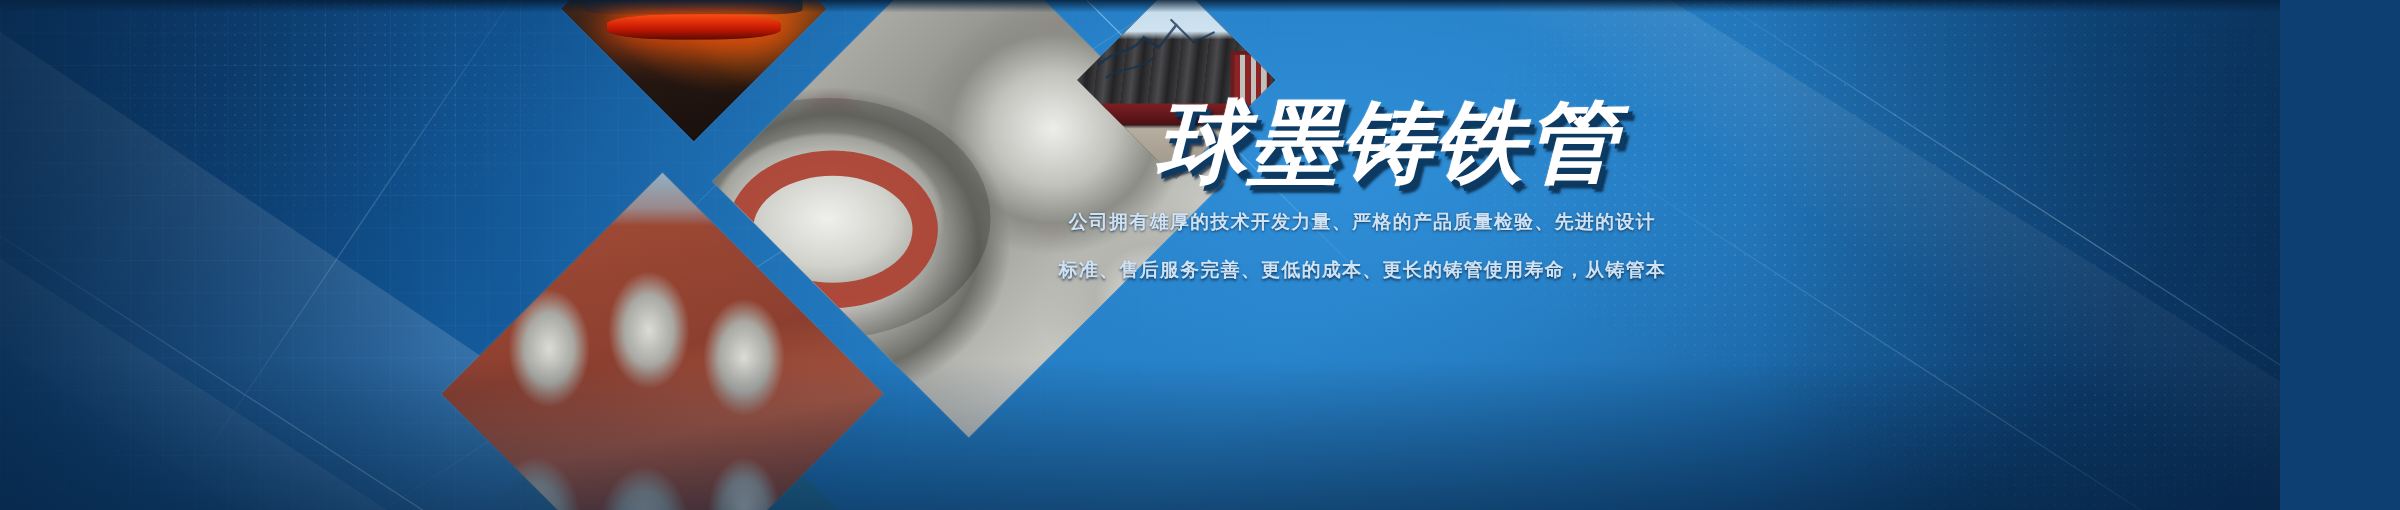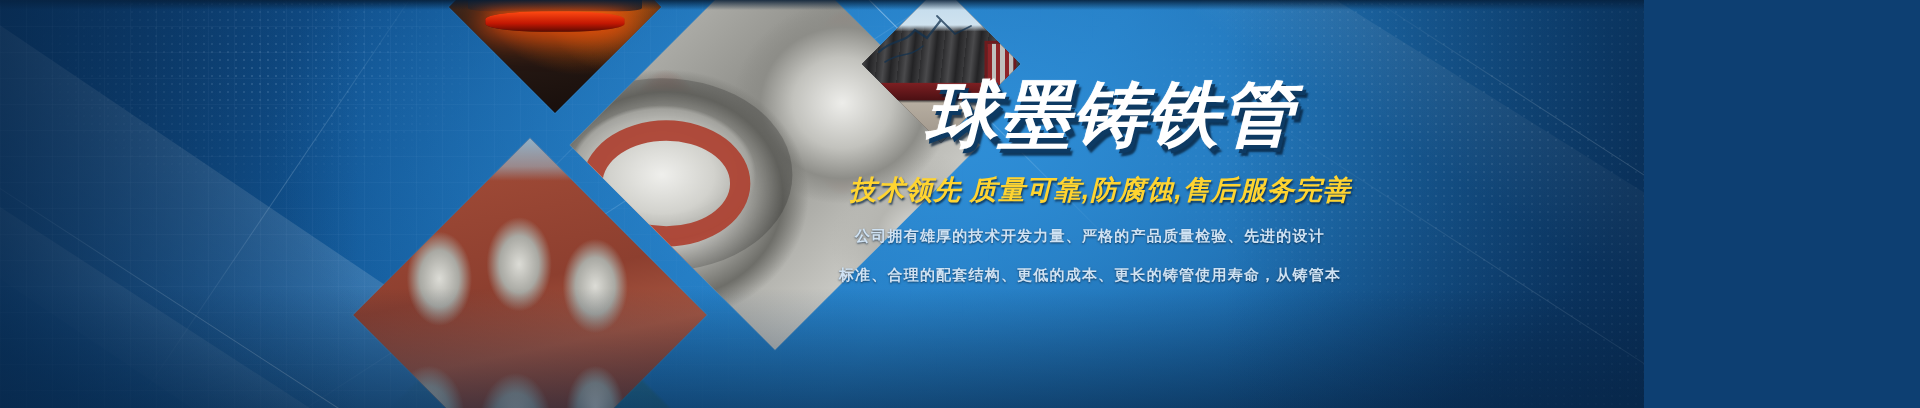--- a/index.html
+++ b/index.html
@@ -6,21 +6,21 @@
   html, body {
     width:1920px; height:408px;
     overflow:hidden;
     background:#0d3f72;
     font-family:"Liberation Sans", sans-serif;
   }
 
   
   .banner{
     position:relative;
-    width:1644px; height:408px;
+    width:1824px; height:408px;
     overflow:hidden;
     background:
       radial-gradient(ellipse 1100px 620px at 58% 34%, #2f8fd8 0%, rgba(47,143,216,0) 62%),
       linear-gradient(128deg, #0c3a6b 0%, #115391 22%, #1c6fb4 46%, #1f72b6 58%, #12548f 78%, #0b3464 100%);
   }
 
   
   .vignette-top{
     position:absolute; left:0; top:0; width:100%; height:10px;
     background:linear-gradient(to bottom, rgba(4,26,50,.85), rgba(4,26,50,0));
@@ -333,21 +333,20 @@
   </svg>
 
   <div class="vignette-top"></div>
   <div class="vignette-bottom"></div>
   <div class="vignette-left"></div>
   <div class="vignette-right"></div>
 
   <div class="copy">
     <div class="title">球墨铸铁管</div>
 
-    <div class="subtitle">技术领先 质量可靠,防腐蚀,售后服务完善</div>
 
     <div class="desc">
       <p>公司拥有雄厚的技术开发力量、严格的产品质量检验、先进的设计</p>
-      <p>标准、合理的配套结构、更低的成本、更长的铸管使用寿命，从铸管本</p>
+      <p>标准、售后服务完善、更低的成本、更长的铸管使用寿命，从铸管本</p>
     </div>
   </div>
 
 </div>
 
 </body></html>

